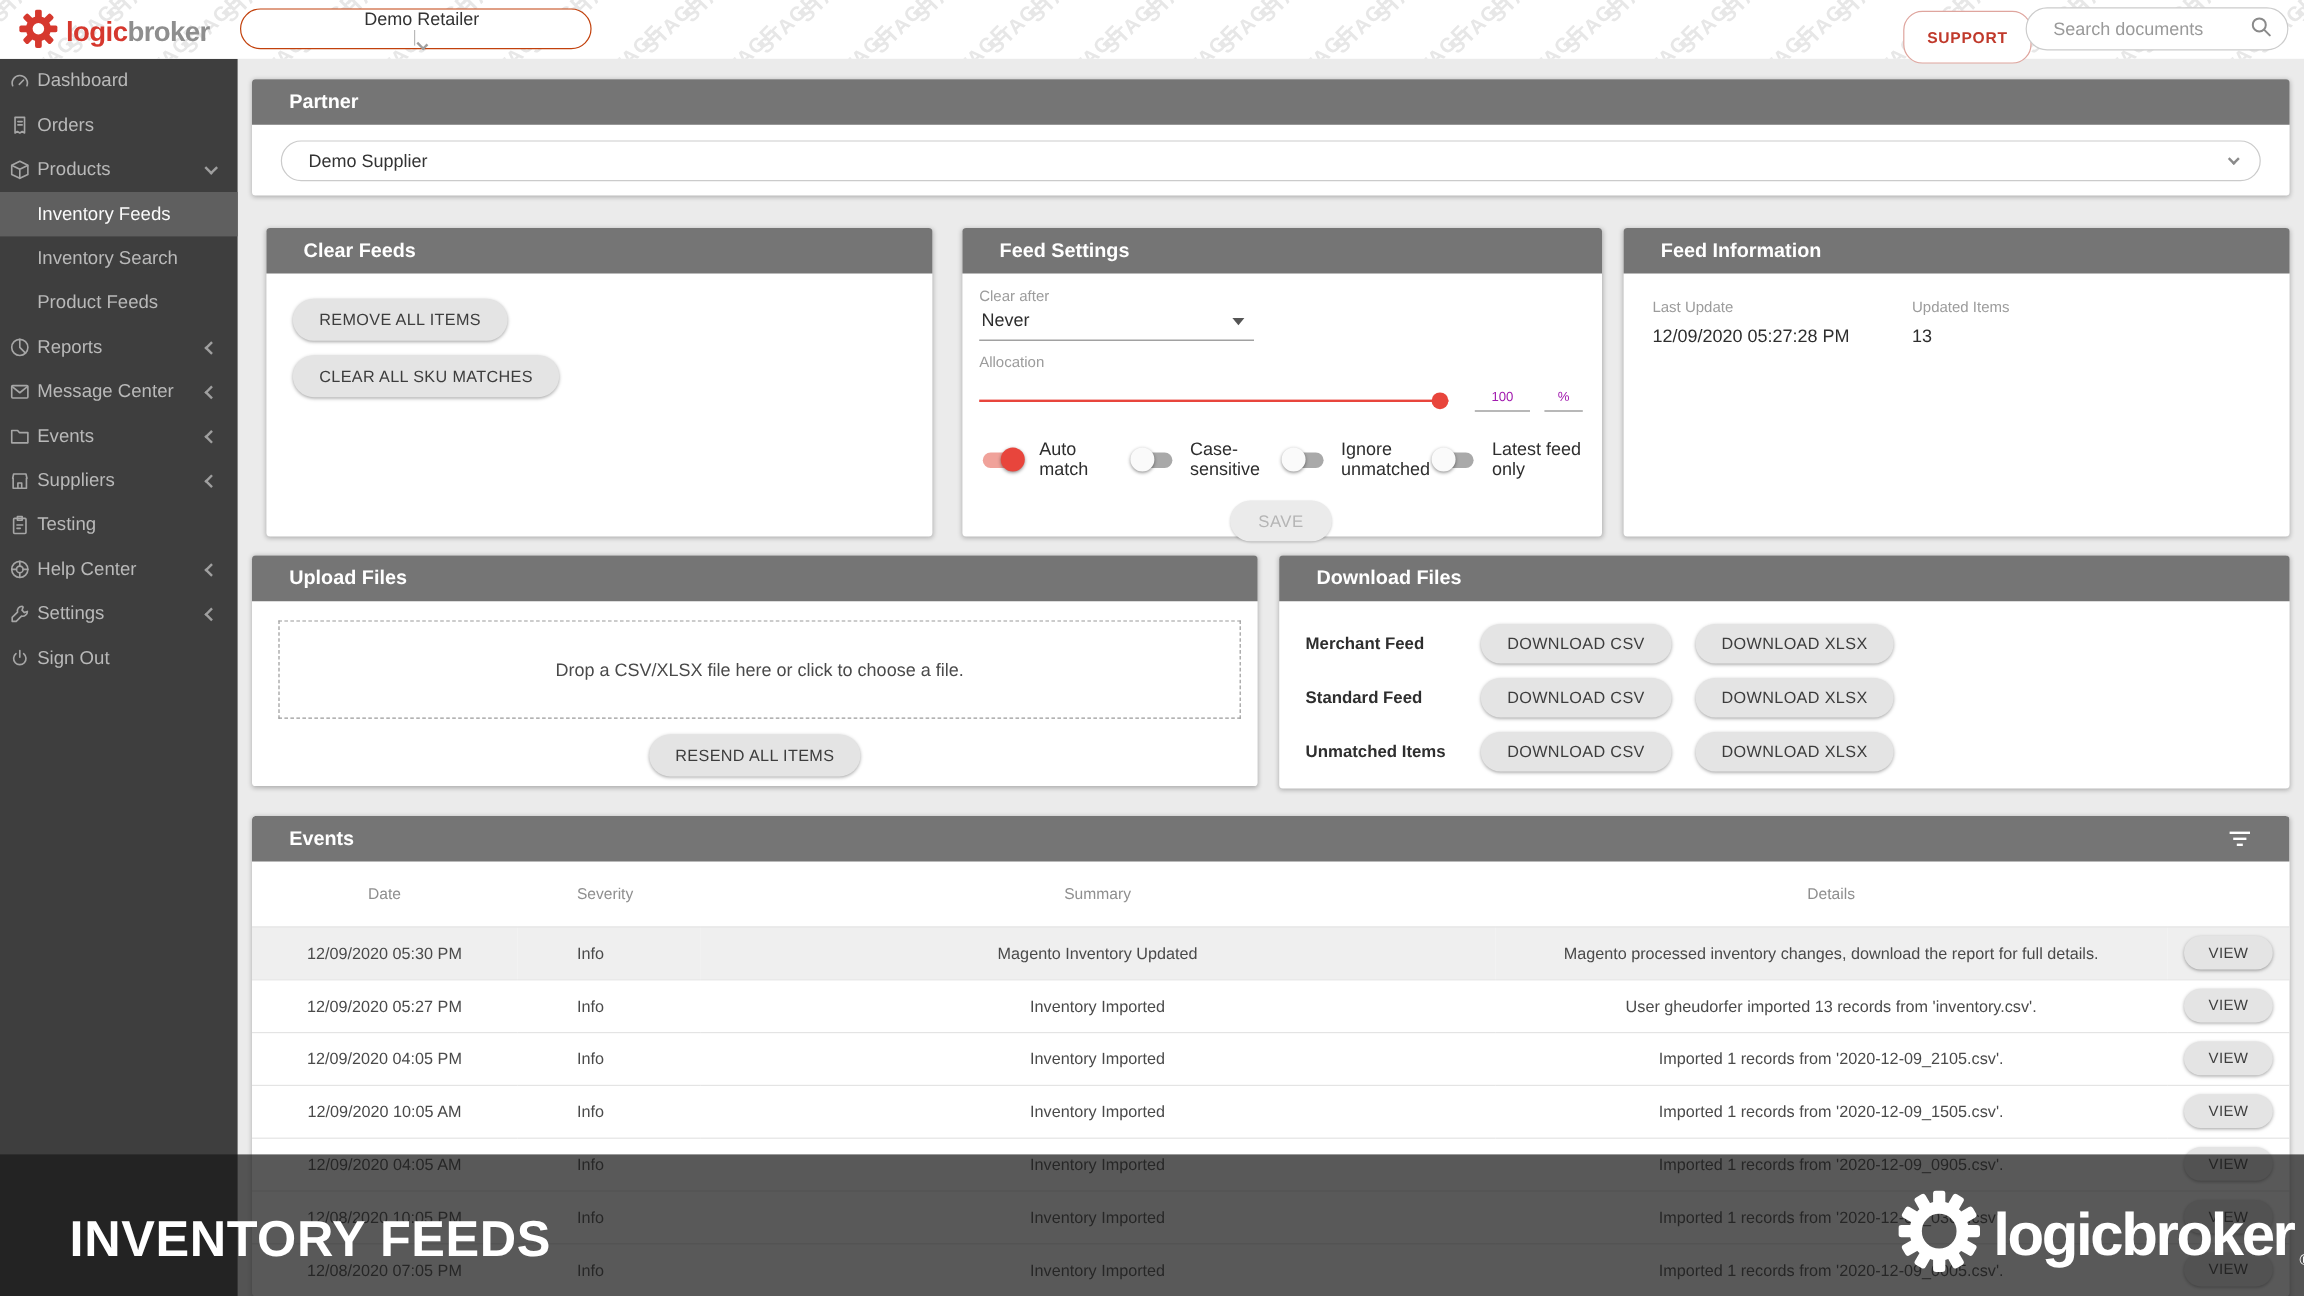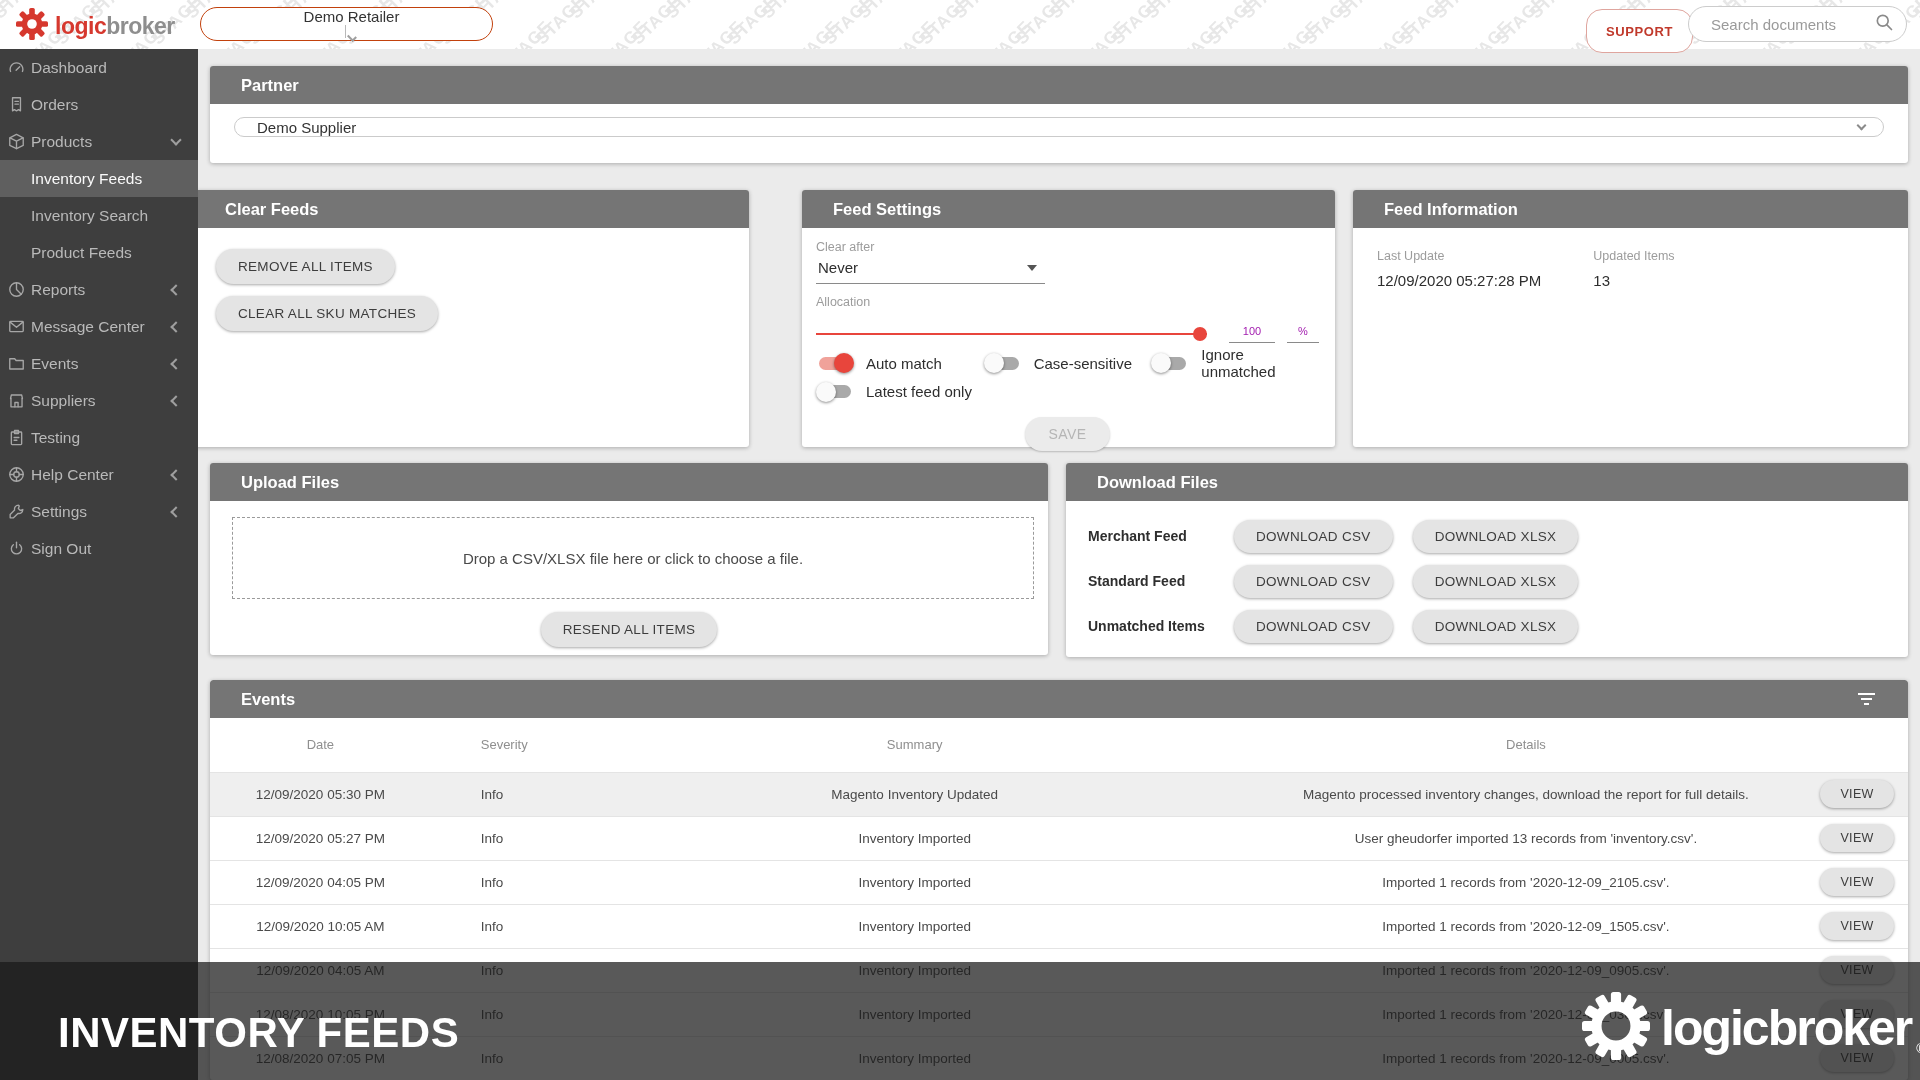--- a/index.html
+++ b/index.html
@@ -43,25 +43,25 @@
   .side-item.sub { padding-left:31px; }
   .side-item.active { background:#5f5f5f; color:#fafafa; }
   .side-item .chev { position:absolute; right:18px; }
 
   
   .panel { position:absolute; background:#fff; border-radius:3px; box-shadow:0 1px 4px rgba(0,0,0,.28); }
   .panel-h { height:38px; background:var(--panel-header,#757575); border-radius:3px 3px 0 0;
     display:flex; align-items:center; color:#fff; font-weight:bold; font-size:16.5px; padding:0 31px; }
 
   #partner { left:210px; top:66px; width:1698px; height:97px; }
-  .partner-select { margin:13px 24px 0; height:20px; border:1px solid #cbcbcb; border-radius:17px;
+  .partner-select { margin:13px 24px 0; height:34px; border:1px solid #cbcbcb; border-radius:17px;
     display:flex; align-items:center; padding:0 18px 0 22px; font-size:15px; color:#333; cursor:pointer; }
   .partner-select .chev { margin-left:auto; width:7px; height:7px; border-color:#8b8b8b; }
 
-  #clear-feeds { left:194px; top:190px; width:555px; height:257px; }
+  #clear-feeds { left:222px; top:190px; width:555px; height:257px; }
   .btn { display:inline-flex; align-items:center; justify-content:center; background:#e4e4e4; border:none;
     border-radius:18px; color:#3d3d3d; font-size:13.5px; letter-spacing:.3px; box-shadow:0 1px 3px rgba(0,0,0,.35);
     padding:0 22px; height:35px; cursor:pointer; font-family:inherit; white-space:nowrap; }
   #clear-feeds .btn { display:flex; width:max-content; margin:12px 0 0 22px; }
   #clear-feeds .btn:first-of-type { margin-top:21px; }
 
   #feed-settings { left:802px; top:190px; width:533px; height:257px; }
   .fs-body { padding:12px 16px 0 14px; }
   .fs-grid { display:grid; grid-template-columns:1fr 1fr; column-gap:46px; }
   .f-label { font-size:12.5px; color:#9c9c9c; }
@@ -69,21 +69,21 @@
     border-bottom:1px solid #8a8a8a; padding:5px 2px 7px; cursor:pointer; }
   .f-value .tri { margin-left:auto; margin-right:6px; width:0; height:0;
     border-left:5px solid transparent; border-right:5px solid transparent; border-top:6px solid #555; }
   .alloc-label { margin-top:11px; }
   .slider-row { display:flex; align-items:center; margin-top:16px; }
   .slider-track { flex:1; height:2px; background:var(--toggle-on,#e8453c); position:relative; margin-right:22px; }
   .slider-knob { position:absolute; right:0; top:-6px; width:14px; height:14px; border-radius:50%;
     background:var(--toggle-on,#e8453c); cursor:pointer; }
   .alloc-val { width:46px; text-align:center; font-size:11px; color:#a21caf; border-bottom:1px solid #8a8a8a; padding-bottom:5px; }
   .alloc-pct { width:32px; margin-left:12px; }
-  #toggles { display:grid; grid-template-columns:1fr 1fr 1fr; row-gap:3px; margin-top:3px; }
+  #toggles { display:grid; grid-template-columns:1fr 1fr 1fr 1fr; row-gap:32px; margin-top:23px; }
   .toggle { display:flex; align-items:center; gap:15px; cursor:pointer; }
   .switch { position:relative; width:32px; height:13px; border-radius:7px; background:#a9a9a9; flex:none; margin-left:3px; }
   .switch .knob { position:absolute; top:-3.5px; left:-3px; width:20px; height:20px; border-radius:50%;
     background:#fafafa; box-shadow:0 1px 3px rgba(0,0,0,.45); }
   .switch.on { background:#f0a29a; }
   .switch.on .knob { left:auto; right:-3px; background:var(--toggle-on,#e8453c); }
   .toggle .t-label { font-size:15px; color:#2e2e2e; }
   .save-btn { display:block; margin:17px auto 0; background:#ebebeb; color:#b5b5b5; border:none;
     box-shadow:0 1px 2px rgba(0,0,0,.2); height:34px; border-radius:17px; padding:0 24px; font-size:14px;
     letter-spacing:.4px; font-family:inherit; }

